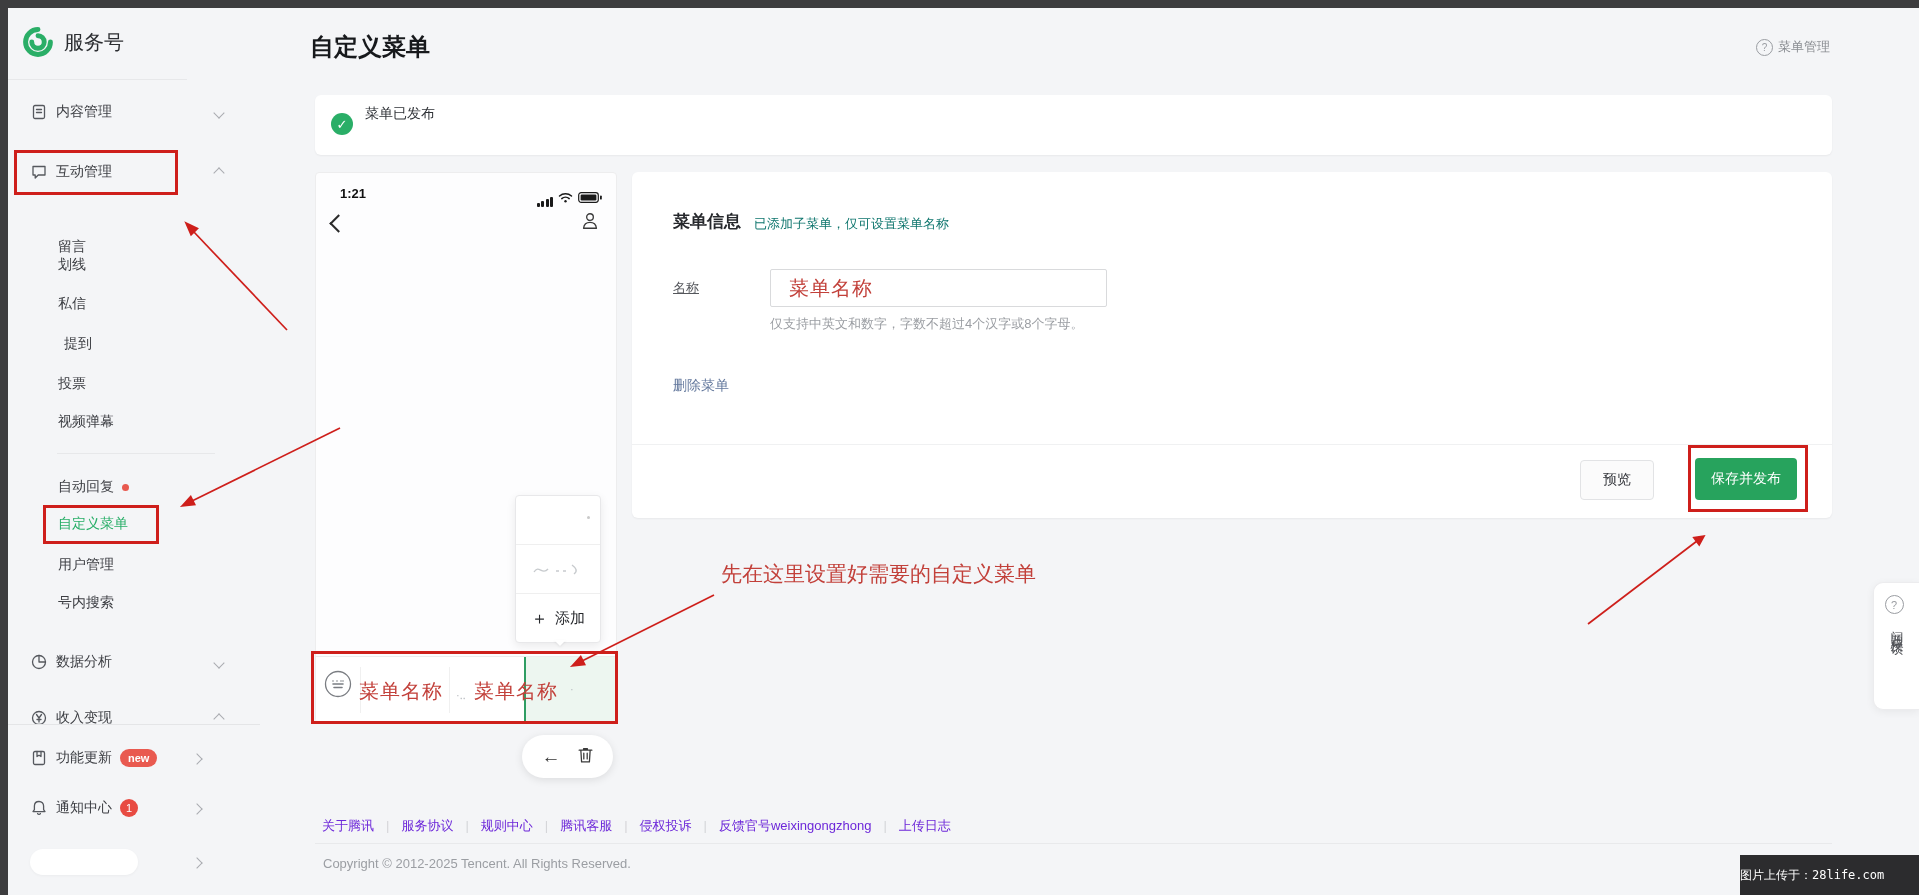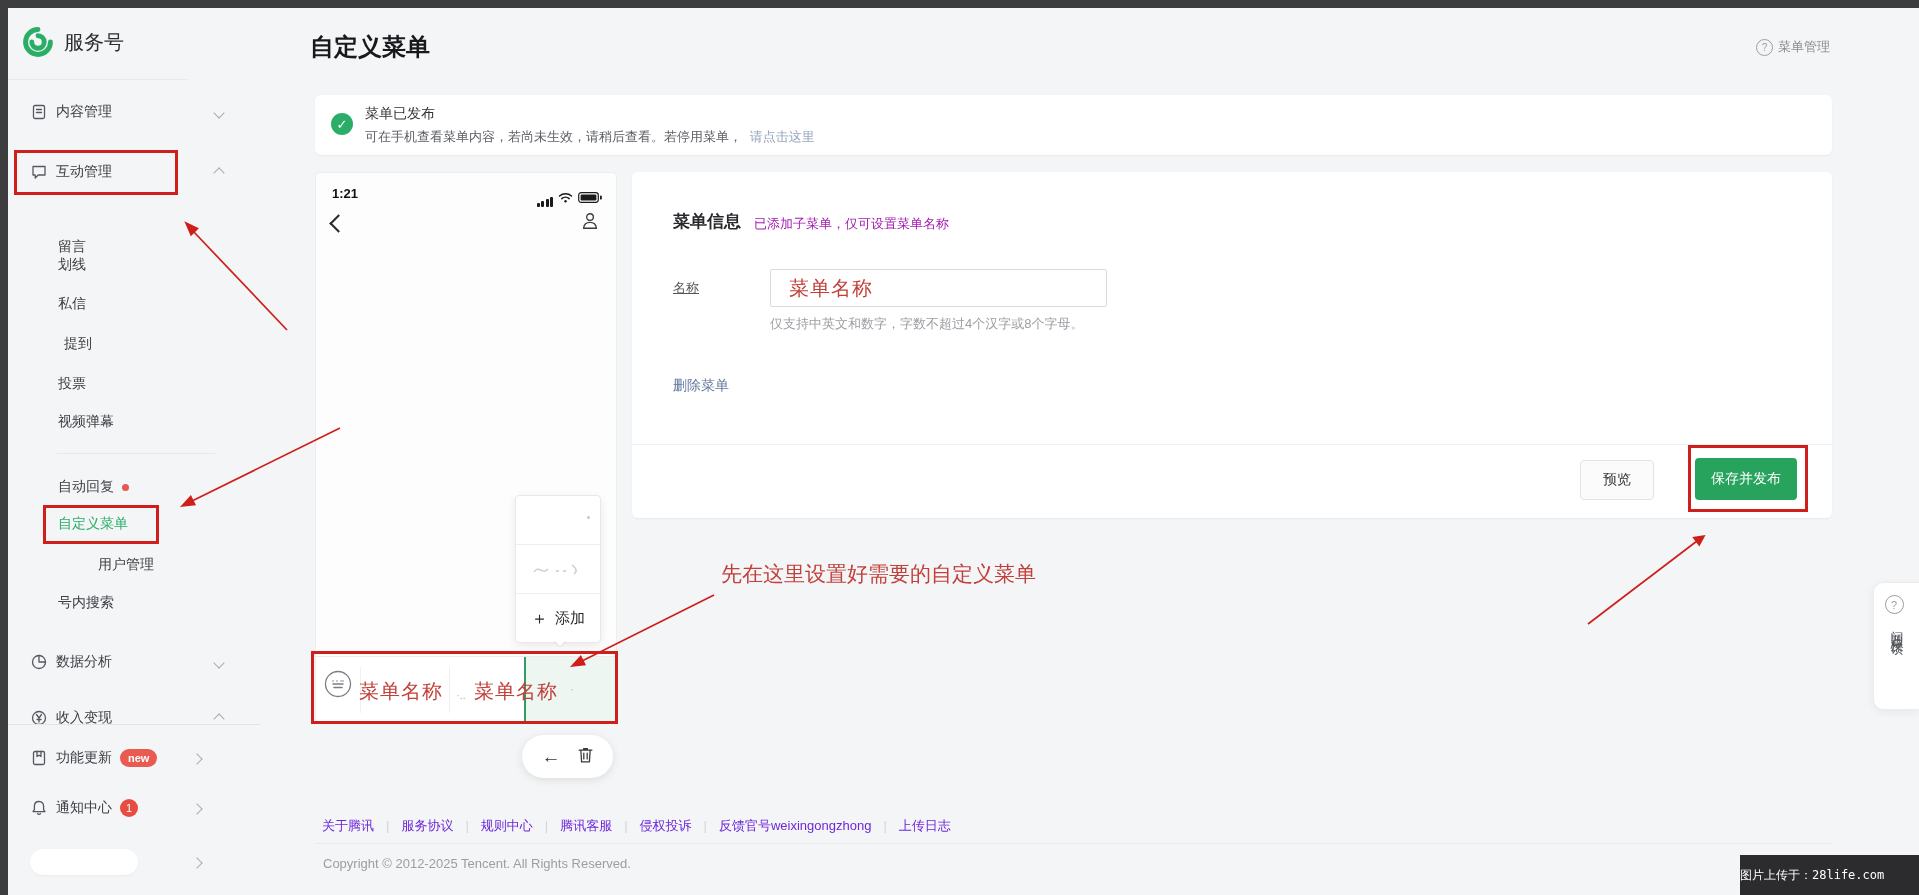--- a/index.html
+++ b/index.html
@@ -50,21 +50,21 @@
   .greencell{position:absolute;left:208px;top:0;width:92px;height:66px;background:#edf6f0;border-left:2px solid #2f9e63;border-radius:0 0 4px 0;}
   .annot{font-family:"DejaVu Serif",serif;color:#c2403a;}
   .menuname{position:absolute;top:21px;font-size:20px;letter-spacing:1px;white-space:nowrap;z-index:6;}
   .hairline{position:absolute;top:10px;width:1px;height:46px;background:#f0f0f0;}
   .graydot{position:absolute;color:#b9bcc0;font-size:11px;z-index:6;}
   .pillnav{position:absolute;left:522px;top:735px;width:91px;height:43px;background:#fff;border-radius:22px;
            box-shadow:0 2px 8px rgba(0,0,0,.10);display:flex;align-items:center;justify-content:center;gap:16px;z-index:6;}
   .pillnav .arrow{font-size:19px;color:#333;line-height:1;}
   
   .formtitle{position:absolute;left:41px;top:38px;font-size:17px;font-weight:bold;color:#26282c;}
-  .formhint{position:absolute;left:122px;top:43px;font-size:13px;color:#a21caf;}
+  .formhint{position:absolute;left:122px;top:43px;font-size:13px;color:#0f766e;}
   .flabel{position:absolute;left:41px;top:107px;font-size:13px;color:#55575c;text-decoration:underline;}
   .finput{position:absolute;left:138px;top:97px;width:337px;height:38px;background:#fff;border:1px solid #d9dadc;
           border-radius:2px;box-sizing:border-box;display:flex;align-items:center;}
   .finput .val{margin-left:18px;font-size:20px;letter-spacing:1px;}
   .fhelper{position:absolute;left:138px;top:143px;font-size:13px;color:#9b9ea3;}
   .dellink{position:absolute;left:41px;top:205px;font-size:14px;color:#62779c;cursor:pointer;text-align:center;}
   .btn-preview{position:absolute;left:948px;top:288px;width:72px;height:38px;background:#fbfbfb;border:1px solid #e2e3e5;
           border-radius:4px;font-size:14px;color:#33353a;display:flex;align-items:center;justify-content:center;cursor:pointer;}
   .btn-save{position:absolute;left:1063px;top:286px;width:102px;height:42px;background:#27a35d;border:none;border-radius:4px;
           font-size:14px;color:#fff;display:flex;align-items:center;justify-content:center;cursor:pointer;}
@@ -148,21 +148,21 @@
         <span class="lbl">视频弹幕</span>
       </div>
     <div class="divider" style="left:57px;top:453px;width:158px;"></div>
     <div class="srow" style="left:58px;top:472px;width:170px;">
       <span class="lbl">自动回复</span>
       <span class="dot-red"></span>
     </div>
     <div class="srow green" style="left:58px;top:509px;width:160px;">
         <span class="lbl">自定义菜单</span>
       </div>
-    <div class="srow" style="left:46px;top:550px;width:160px;justify-content:center;">
+    <div class="srow" style="left:58px;top:550px;width:160px;">
         <span class="lbl">用户管理</span>
       </div>
     <div class="srow" style="left:58px;top:588px;width:160px;">
         <span class="lbl">号内搜索</span>
       </div>
 
     <div class="srow" style="left:30px;top:647px;width:200px;">
       <span class="sicon">
         <svg class="lineart" width="18" height="18" viewBox="0 0 18 18">
             <circle cx="9" cy="9" r="6.5"></circle>
@@ -217,28 +217,24 @@
   <div class="pagetitle">自定义菜单</div>
 
   <div class="helplink">
     <span class="qmark">?</span>
     <span>菜单管理</span>
   </div>
 
   <div class="card" style="left:315px;top:95px;width:1517px;height:60px;">
     <div class="checkdot">✓</div>
     <div class="abs" style="left:50px;top:10px;font-size:14px;color:#2f3237;">菜单已发布</div>
-    <div class="abs" style="left:50px;top:33px;font-size:13px;color:#5b5e64;">
-      <span>可在手机查看菜单内容，若尚未生效，请稍后查看。若停用菜单，</span>
-      <span style="color:#97a6bd;margin-left:4px;cursor:pointer;">请点击这里</span>
-    </div>
   </div>
 
   <div class="phone">
-    <div class="abs" style="left:16px;top:13px;font-size:13px;font-weight:bold;color:#111;">1:21</div>
+    <div class="abs" style="left:24px;top:13px;font-size:13px;font-weight:bold;color:#111;">1:21</div>
     <div class="statusicons">
       <span class="sigbars">
           <i style="height:4px;"></i>
           <i style="height:6px;"></i>
           <i style="height:8px;"></i>
           <i style="height:10px;"></i>
         </span>
       <span>
         <svg class="lineart" width="15" height="11" viewBox="0 0 15 11" fill="none" stroke="#1a1a1a" stroke-width="1.5">
             <path d="M1.5 4a9 9 0 0 1 12 0"></path>

